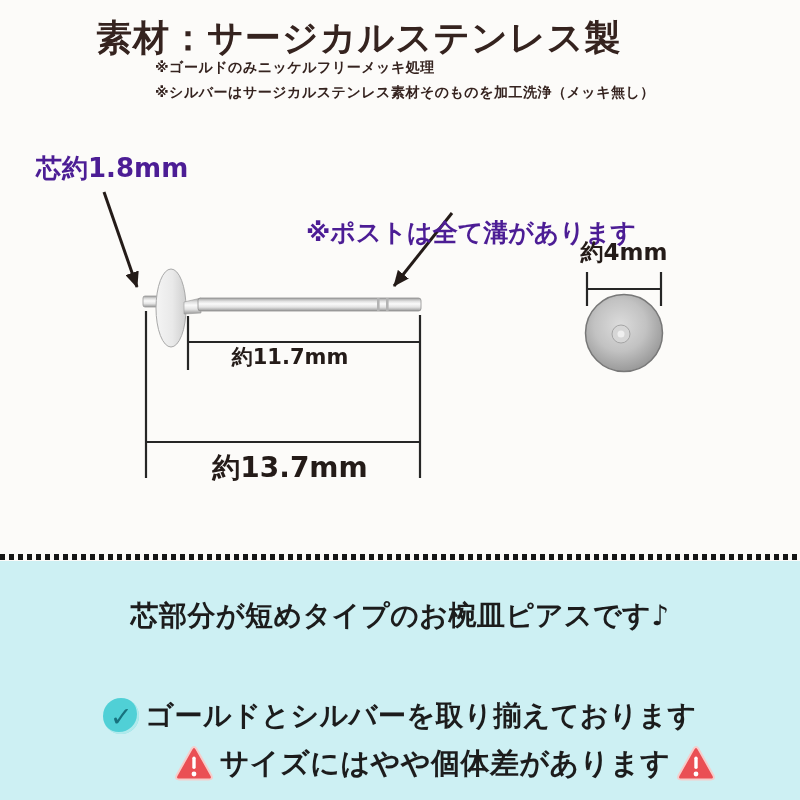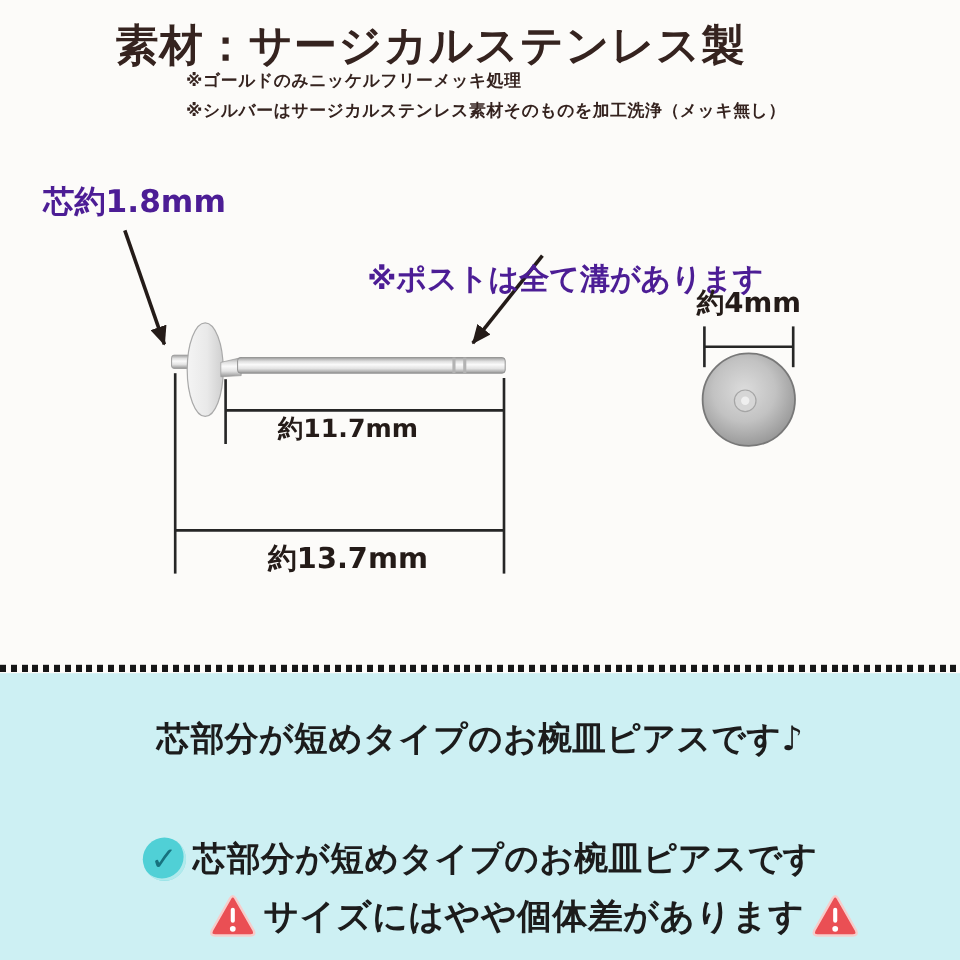--- a/index.html
+++ b/index.html
@@ -20,21 +20,21 @@
   }
   .note1{top:59px;}
   .note2{top:84px;}
   
   .dia-label{position:absolute;font-weight:bold;color:#4c1d95;}
   .core-label{left:36px;top:151px;font-size:26px;}
   .post-spec{left:306px;top:146px;font-size:25px;}
   .post-note{left:306px;top:179px;font-size:25px;margin-top:37px;}
   .dim{position:absolute;text-align:center;font-weight:bold;color:#241b18;}
   .dim117{left:203px;top:343px;width:174px;font-size:21px;}
-  .dim137{left:203px;top:449px;width:174px;font-size:24px;}
+  .dim137{left:203px;top:449px;width:174px;font-size:28px;}
   .dim4{left:580px;top:237px;width:88px;font-size:23px;}
   .dia-svg{position:absolute;left:0;top:0;width:800px;height:800px;}
   
   .dotted-divider{
     position:absolute;left:0;top:554px;width:800px;height:6px;
     background:repeating-linear-gradient(to right,#161616 0 5px,transparent 5px 9px);
   }
   .info-panel{
     position:absolute;left:0;top:561px;width:800px;height:239px;
     background:#cdf0f3;color:#1c1c1c;
@@ -139,21 +139,21 @@
   <div class="dim dim137">約13.7mm</div>
   <div class="dim dim4">約4mm</div>
 
   <div class="dotted-divider"></div>
 
   <div class="info-panel">
     <div class="panel-line desc1">芯部分が短めタイプのお椀皿ピアスです♪</div>
 
     <div class="icon-row avail-row">
       <span class="check-icon">✓</span>
-      <span class="row-text">芯部分が短めタイプのお椀皿ピアスです</span>
+      <span class="row-text">ゴールドとシルバーを取り揃えております</span>
     </div>
 
     <div class="icon-row warn-row">
       <svg class="warn-svg" viewBox="0 0 40 40" aria-hidden="true">
         <path d="M17.8 4.6 Q20 1.2 22.2 4.6 L37.4 31.4 Q39.2 35.6 34.6 35.6 L5.4 35.6 Q0.8 35.6 2.6 31.4 Z" fill="#ea4f54" stroke="#f6cdcb" stroke-width="2"></path>
         <rect x="18.3" y="12.5" width="3.4" height="12.5" rx="1.7" fill="#ffffff"></rect>
         <circle cx="20" cy="30" r="2.4" fill="#ffffff"></circle>
       </svg>
       <span class="row-text warn-text">サイズにはやや個体差があります</span>
       <svg class="warn-svg" viewBox="0 0 40 40" aria-hidden="true">

